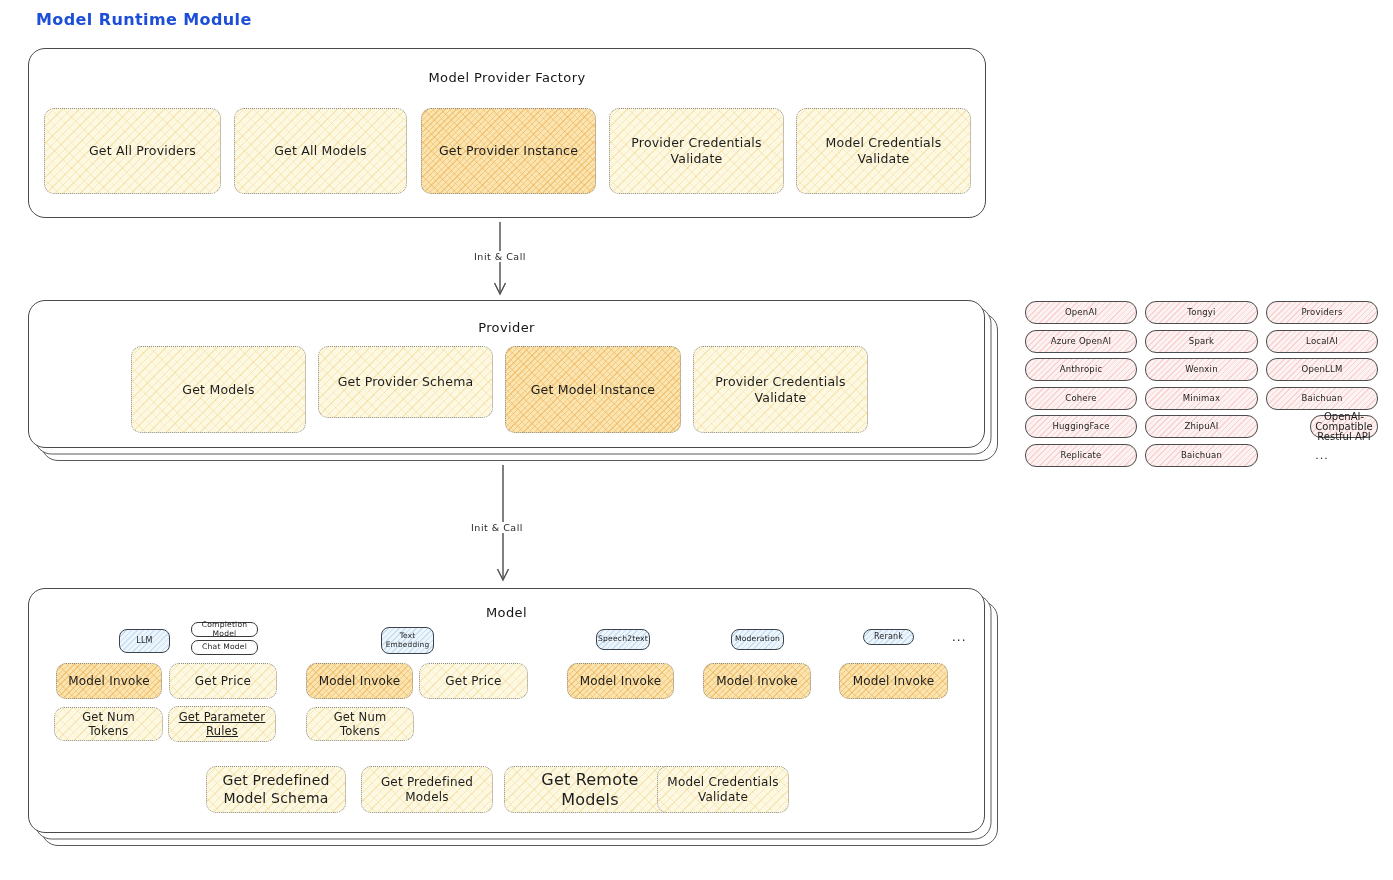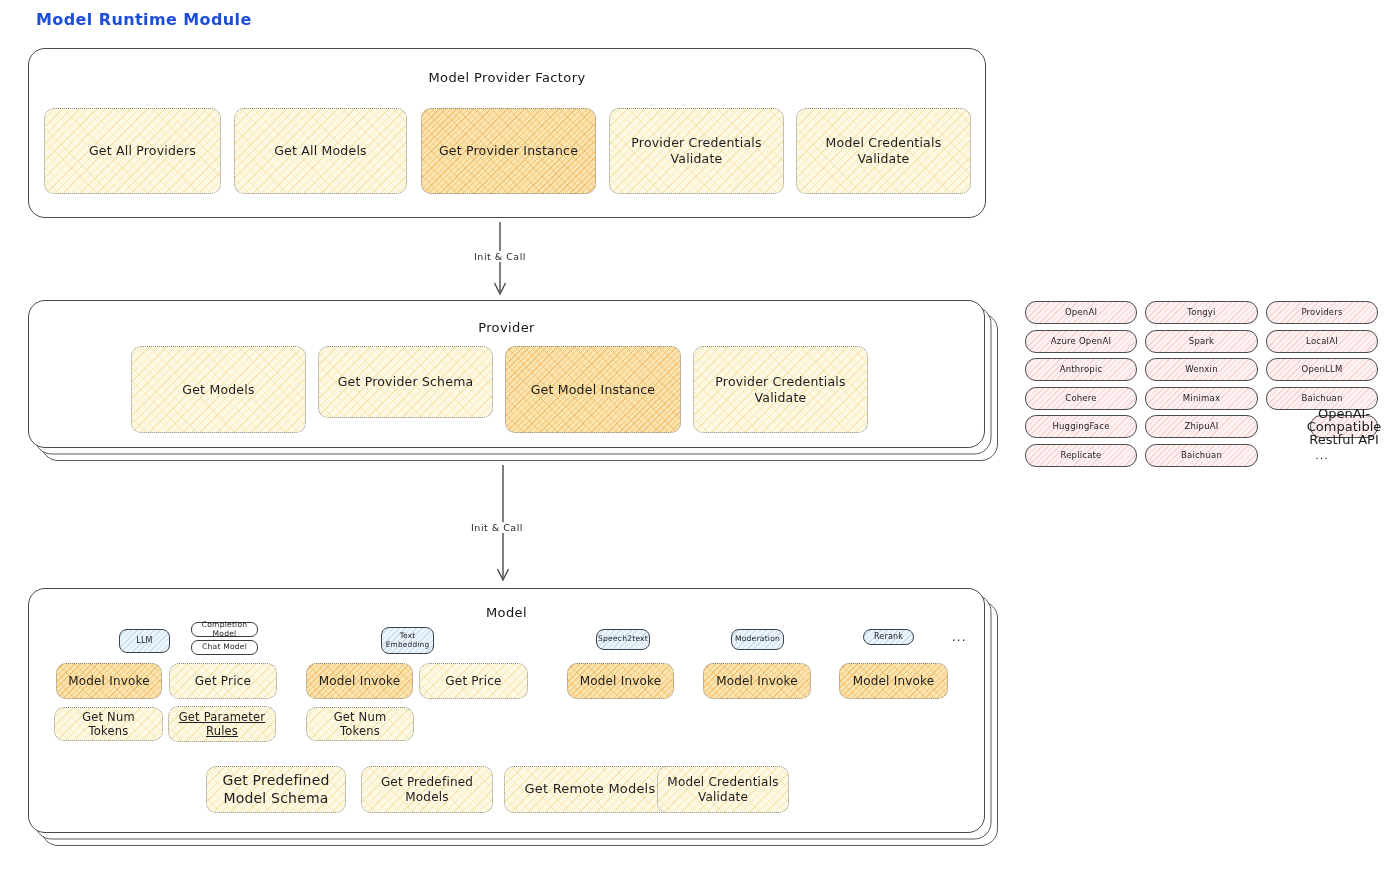--- a/index.html
+++ b/index.html
@@ -61,21 +61,21 @@
     display:grid; grid-template-columns:112px 113px 112px; column-gap:8px;
     grid-auto-rows:23px; row-gap:5.5px;
   }
   .vendor {
     background-color:#fdf2f2;
     background-image:repeating-linear-gradient(135deg, rgba(248,158,158,.38) 0 1px, transparent 1px 4px);
     border:1.3px solid #4d4d4d; border-radius:11px;
     display:flex; align-items:center; justify-content:center; text-align:center;
     font-size:8.5px; letter-spacing:.2px; line-height:1;
   }
-  .vendor.tight { font-size:13px; letter-spacing:0;margin-left:44px; }
+  .vendor.tight { font-size:10px; letter-spacing:0;margin-left:44px; }
   .vendor-more { display:flex; align-items:center; justify-content:center; font-size:11px; letter-spacing:1px; }
   
   .arrow-svg { position:absolute; overflow:visible; }
   .arrow-label {
     position:absolute; background:#fff; padding:0 5px; font-size:9.5px; letter-spacing:.5px;
     text-align:center; color:#2a2a2a; white-space:nowrap;
   }
   .fs12 { font-size:12px; }
 </style>
 </head>
@@ -163,18 +163,18 @@
       <div class="node obox fs12" style="left:538px; top:74px; width:107px; height:36px;">Model Invoke</div>
       <div class="node obox fs12" style="left:674px; top:74px; width:108px; height:36px;">Model Invoke</div>
       <div class="node obox fs12" style="left:810px; top:74px; width:109px; height:36px;">Model Invoke</div>
 
       <div class="node ybox" style="left:25px;  top:118px; width:109px; height:34px; font-size:11.5px;">Get Num Tokens</div>
       <div class="node ybox" style="left:139px; top:117px; width:108px; height:36px; font-size:11.5px;text-decoration:underline;">Get Parameter Rules</div>
       <div class="node ybox" style="left:277px; top:118px; width:108px; height:34px; font-size:11.5px;">Get Num Tokens</div>
 
       <div class="node ybox" style="left:177px; top:177px; width:140px; height:47px; font-size:14px;">Get Predefined Model Schema</div>
       <div class="node ybox" style="left:332px; top:177px; width:132px; height:47px; font-size:12px;">Get Predefined Models</div>
-      <div class="node ybox" style="left:475px; top:177px; width:172px; height:47px; font-size:13px;">Get Remote Models</div>
+      <div class="node ybox" style="left:475px; top:177px; width:172px; height:47px; font-size:16px;">Get Remote Models</div>
       <div class="node ybox" style="left:628px; top:177px; width:132px; height:47px; font-size:12px;">Model Credentials Validate</div>
     </div>
   </div>
 
 </div>
 
 </body></html>

